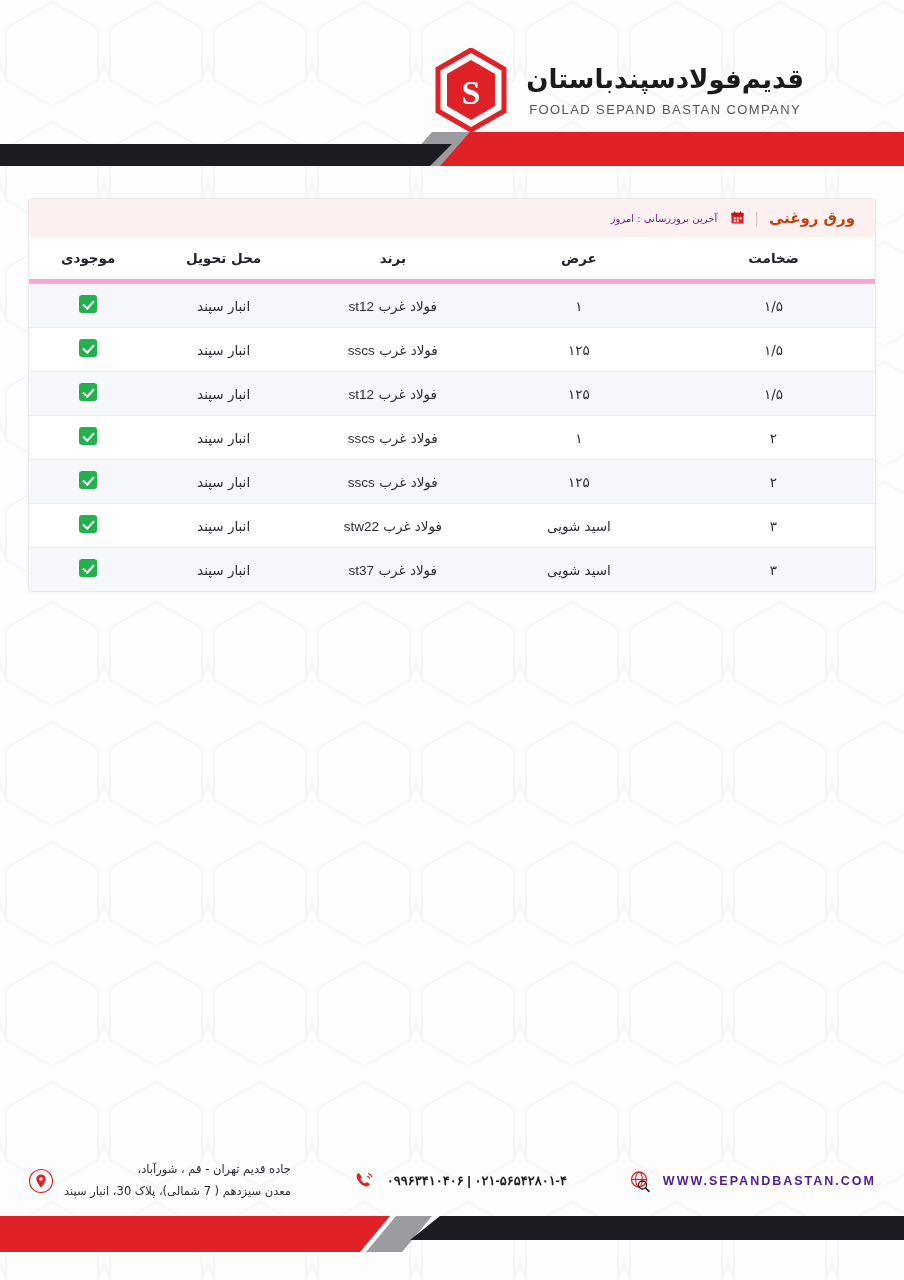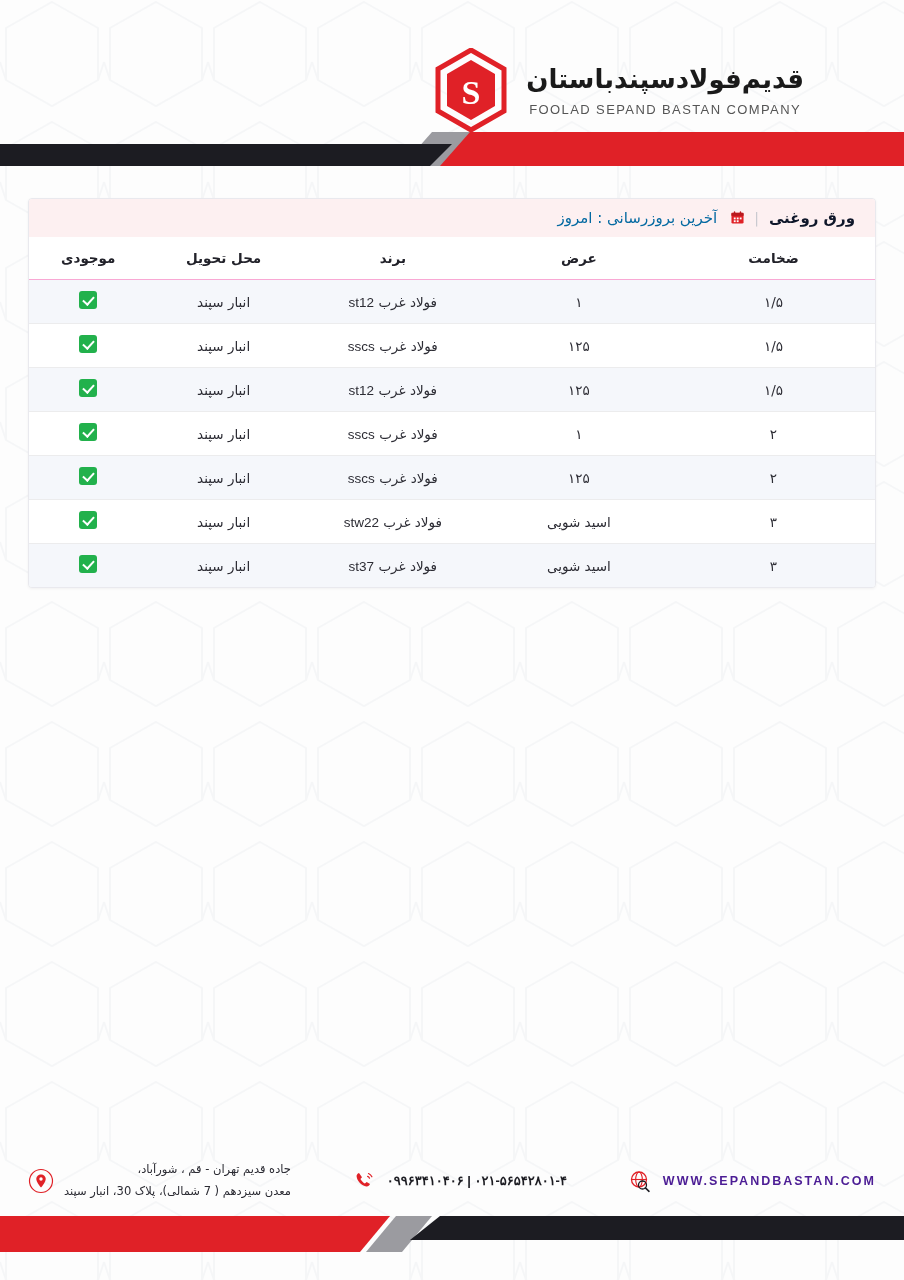--- a/index.html
+++ b/index.html
@@ -92,46 +92,46 @@
     background: #fdf0f1;
     height: 38px;
     display: flex;
     align-items: center;
     justify-content: flex-start;
     padding: 0 20px;
     gap: 10px;
     direction: rtl;
   }
   .card-title {
-    color: #0f172a;
+    color: #c2410c;
     font-size: 15px;
     font-weight: bold;
   }
   .card-sep {
     color: #c9c9cf;
     font-size: 14px;
   }
   .card-update {
-    color: #0369a1;
-    font-size: 15px;
+    color: #701a75;
+    font-size: 10px;
     margin-left: 16px;
   }
   .cal-icon { display: inline-block; vertical-align: middle; margin-left: 4px; }
 
   table {
     width: 100%;
     border-collapse: collapse;
     direction: rtl;
   }
   thead th {
     font-size: 13.5px;
     font-weight: bold;
     color: #22222a;
     padding: 13px 0 13px 0;
-    border-bottom: 1px solid #f9a8d4;
+    border-bottom: 5px solid #f9a8d4;
     text-align: center;
     background: #ffffff;
   }
   tbody td {
     font-size: 13.5px;
     color: #2c2c34;
     text-align: center;
     padding: 11px 0;
     border-bottom: 1px solid #ececed;
   }

